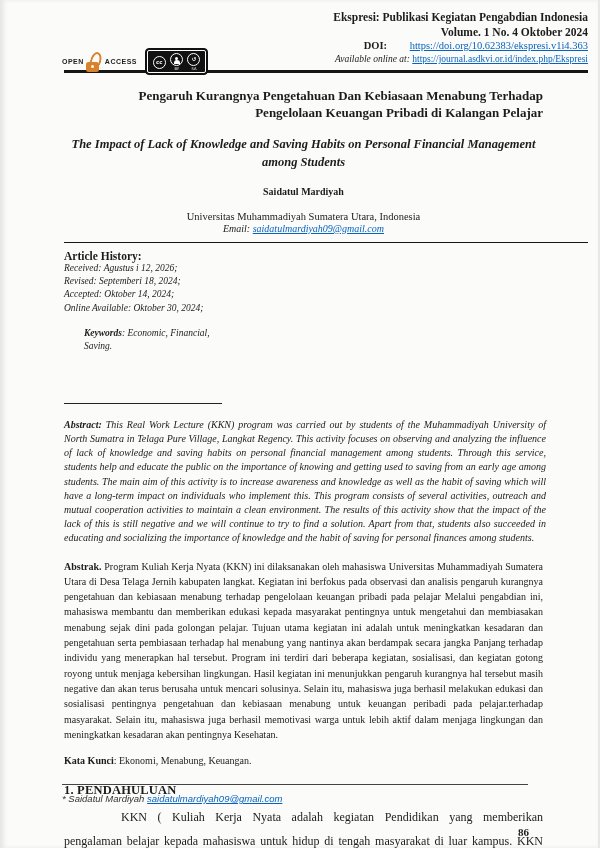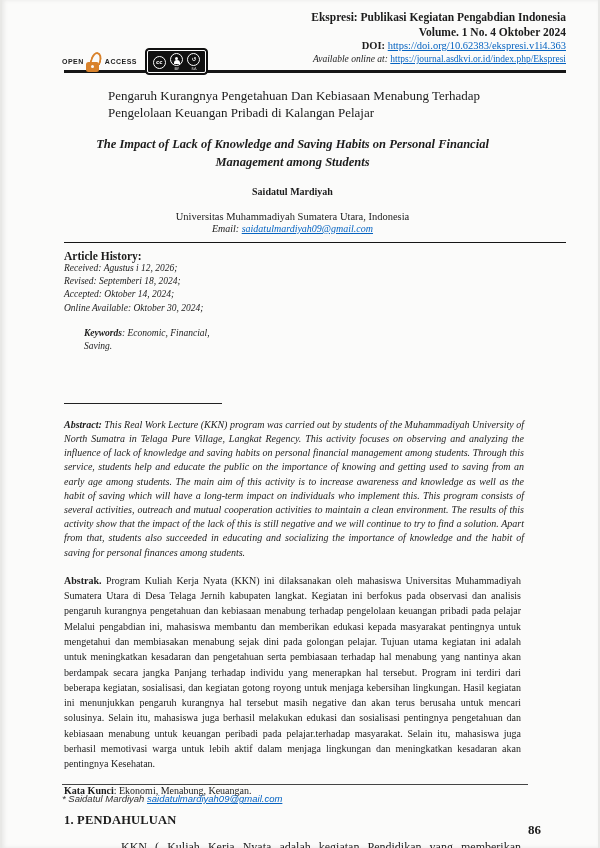--- a/index.html
+++ b/index.html
@@ -1,34 +1,34 @@
 <!DOCTYPE html>
 <html><head>
 <meta charset="utf-8">
 <style>
   * { margin:0; padding:0; box-sizing:border-box; }
   html,body { background:#e8e8e6; }
   .page {
     width:596px; height:848px; position:relative; margin:0 auto;
     background:#fbfbfa; color:#1c1c1c; overflow:hidden;
     font-family:"Liberation Serif", serif;
-    padding:10px 77px 0 62px;
+    padding:10px 55px 0 62px;
     box-shadow:inset 2px 0 4px rgba(0,0,0,.08);
   }
   
   .header { position:relative; }
   .header-text { text-align:right; margin-right:-45px; line-height:1.28; }
   .h1a { font-weight:bold; font-size:11.5px; }
   .h1b { font-weight:bold; font-size:11.5px; }
   .h1c { font-weight:bold; font-size:11px; }
   .h1d { font-size:10.5px; font-weight:bold; }
   .h1e { font-size:9.5px; }
   .h1e .lbl { font-style:italic; }
   a.link { color:#0563C1; text-decoration:underline; }
-  .h1d a.link { font-weight:normal; }
+  .h1d a.link { font-weight:normal;margin-left:20px; }
   .logos { position:absolute; left:-2px; top:38px; display:flex; align-items:center; gap:8px; }
   
   .oa { display:flex; align-items:center; gap:2px; }
   .oa-txt { font-family:"Liberation Sans", sans-serif; font-weight:bold; font-size:7px; letter-spacing:.5px; color:#222; }
   .lock { position:relative; width:17px; height:20px; }
   .lock-shackle { position:absolute; top:0; right:1px; width:11px; height:12px;
     border:2.6px solid #D9822B; border-bottom:none; border-radius:50% 50% 0 0 / 75% 75% 0 0;
     transform:rotate(16deg); }
   .lock-body { position:absolute; bottom:0; left:0; width:13px; height:10px;
     background:#D9822B; border-radius:2.5px; }
@@ -42,21 +42,21 @@
     display:flex; align-items:center; justify-content:center; color:#fff; }
   .cc-txt { font-family:"DejaVu Sans", sans-serif; font-size:7px; font-weight:bold; transform:scale(.78); }
   .cc-sub { color:#fff; font-family:"DejaVu Sans", sans-serif; font-size:6px; transform:scale(.62); margin-top:0px; }
   .person-head { width:3px; height:3px; background:#fff; border-radius:50%; margin-bottom:.5px; }
   .person-body { width:6px; height:3.5px; background:#fff; border-radius:3px 3px 0 0; }
   .cc-circle.person { flex-direction:column; justify-content:flex-end; padding-bottom:1px; }
   
   .thick-rule { border-top:3px solid #161616; margin:5px -45px 0 0; }
   .thin-rule  { border-top:1.6px solid #161616; margin:8px -45px 0 0; }
   
-  .title-id { font-size:13px; font-weight:normal; text-align:left; line-height:1.32; margin-top:14px;margin-left:44px; }
+  .title-id { font-size:13px; font-weight:bold; text-align:right; line-height:1.32; margin-top:14px;margin-left:44px; }
   .title-en { font-size:12.5px; font-weight:bold; font-style:italic; text-align:center; line-height:1.38; margin-top:15px; }
   .author   { font-size:10px; font-weight:bold; text-align:center; margin-top:15px; }
   .affil    { font-size:10.5px; text-align:center; margin-top:14px; }
   .email    { font-size:10px; font-style:italic; text-align:center; margin-top:1px; }
   
   .cols { display:flex; margin-top:7px;flex-direction:column; }
   .left-col { width:168px; flex:0 0 168px; display:flex; flex-direction:column; padding-right:10px; }
   .ah-heading { font-size:11.5px; font-weight:bold; }
   .ah-item { font-size:9.5px; font-style:italic; line-height:1.4; }
   .kw { font-size:9.5px; font-style:italic; margin-top:12px; line-height:1.4;margin-left:20px; }
@@ -69,21 +69,21 @@
   .abstrak b { font-weight:bold; }
   .kata-kunci { margin-top:13px; font-size:10px; }
   .kata-kunci b { font-weight:bold; }
   
   .sec-heading { font-size:12.5px; font-weight:bold; margin-top:17px; letter-spacing:.2px; }
   .body-para { font-size:12px; line-height:2.02; text-align:justify; text-indent:57px; margin-top:7px; word-spacing:1.5px; }
   
   .footer { position:absolute; left:60px; right:55px; bottom:0; height:64px; }
   .footnote-rule { border-top:1.2px solid #444; width:466px; }
   .footnote { margin-top:8px; font-family:"Liberation Sans", sans-serif; font-style:italic; font-size:9.5px; color:#333; }
-  .page-num { position:absolute; right:2px; bottom:10px; font-weight:bold; font-size:13px; }
+  .page-num { position:absolute; right:14px; bottom:10px; font-weight:bold; font-size:11px; }
 </style>
 </head>
 <body>
 
 <div class="page">
 
   <div class="header">
     <div class="logos">
       <div class="oa">
         <span class="oa-txt">OPEN</span>

